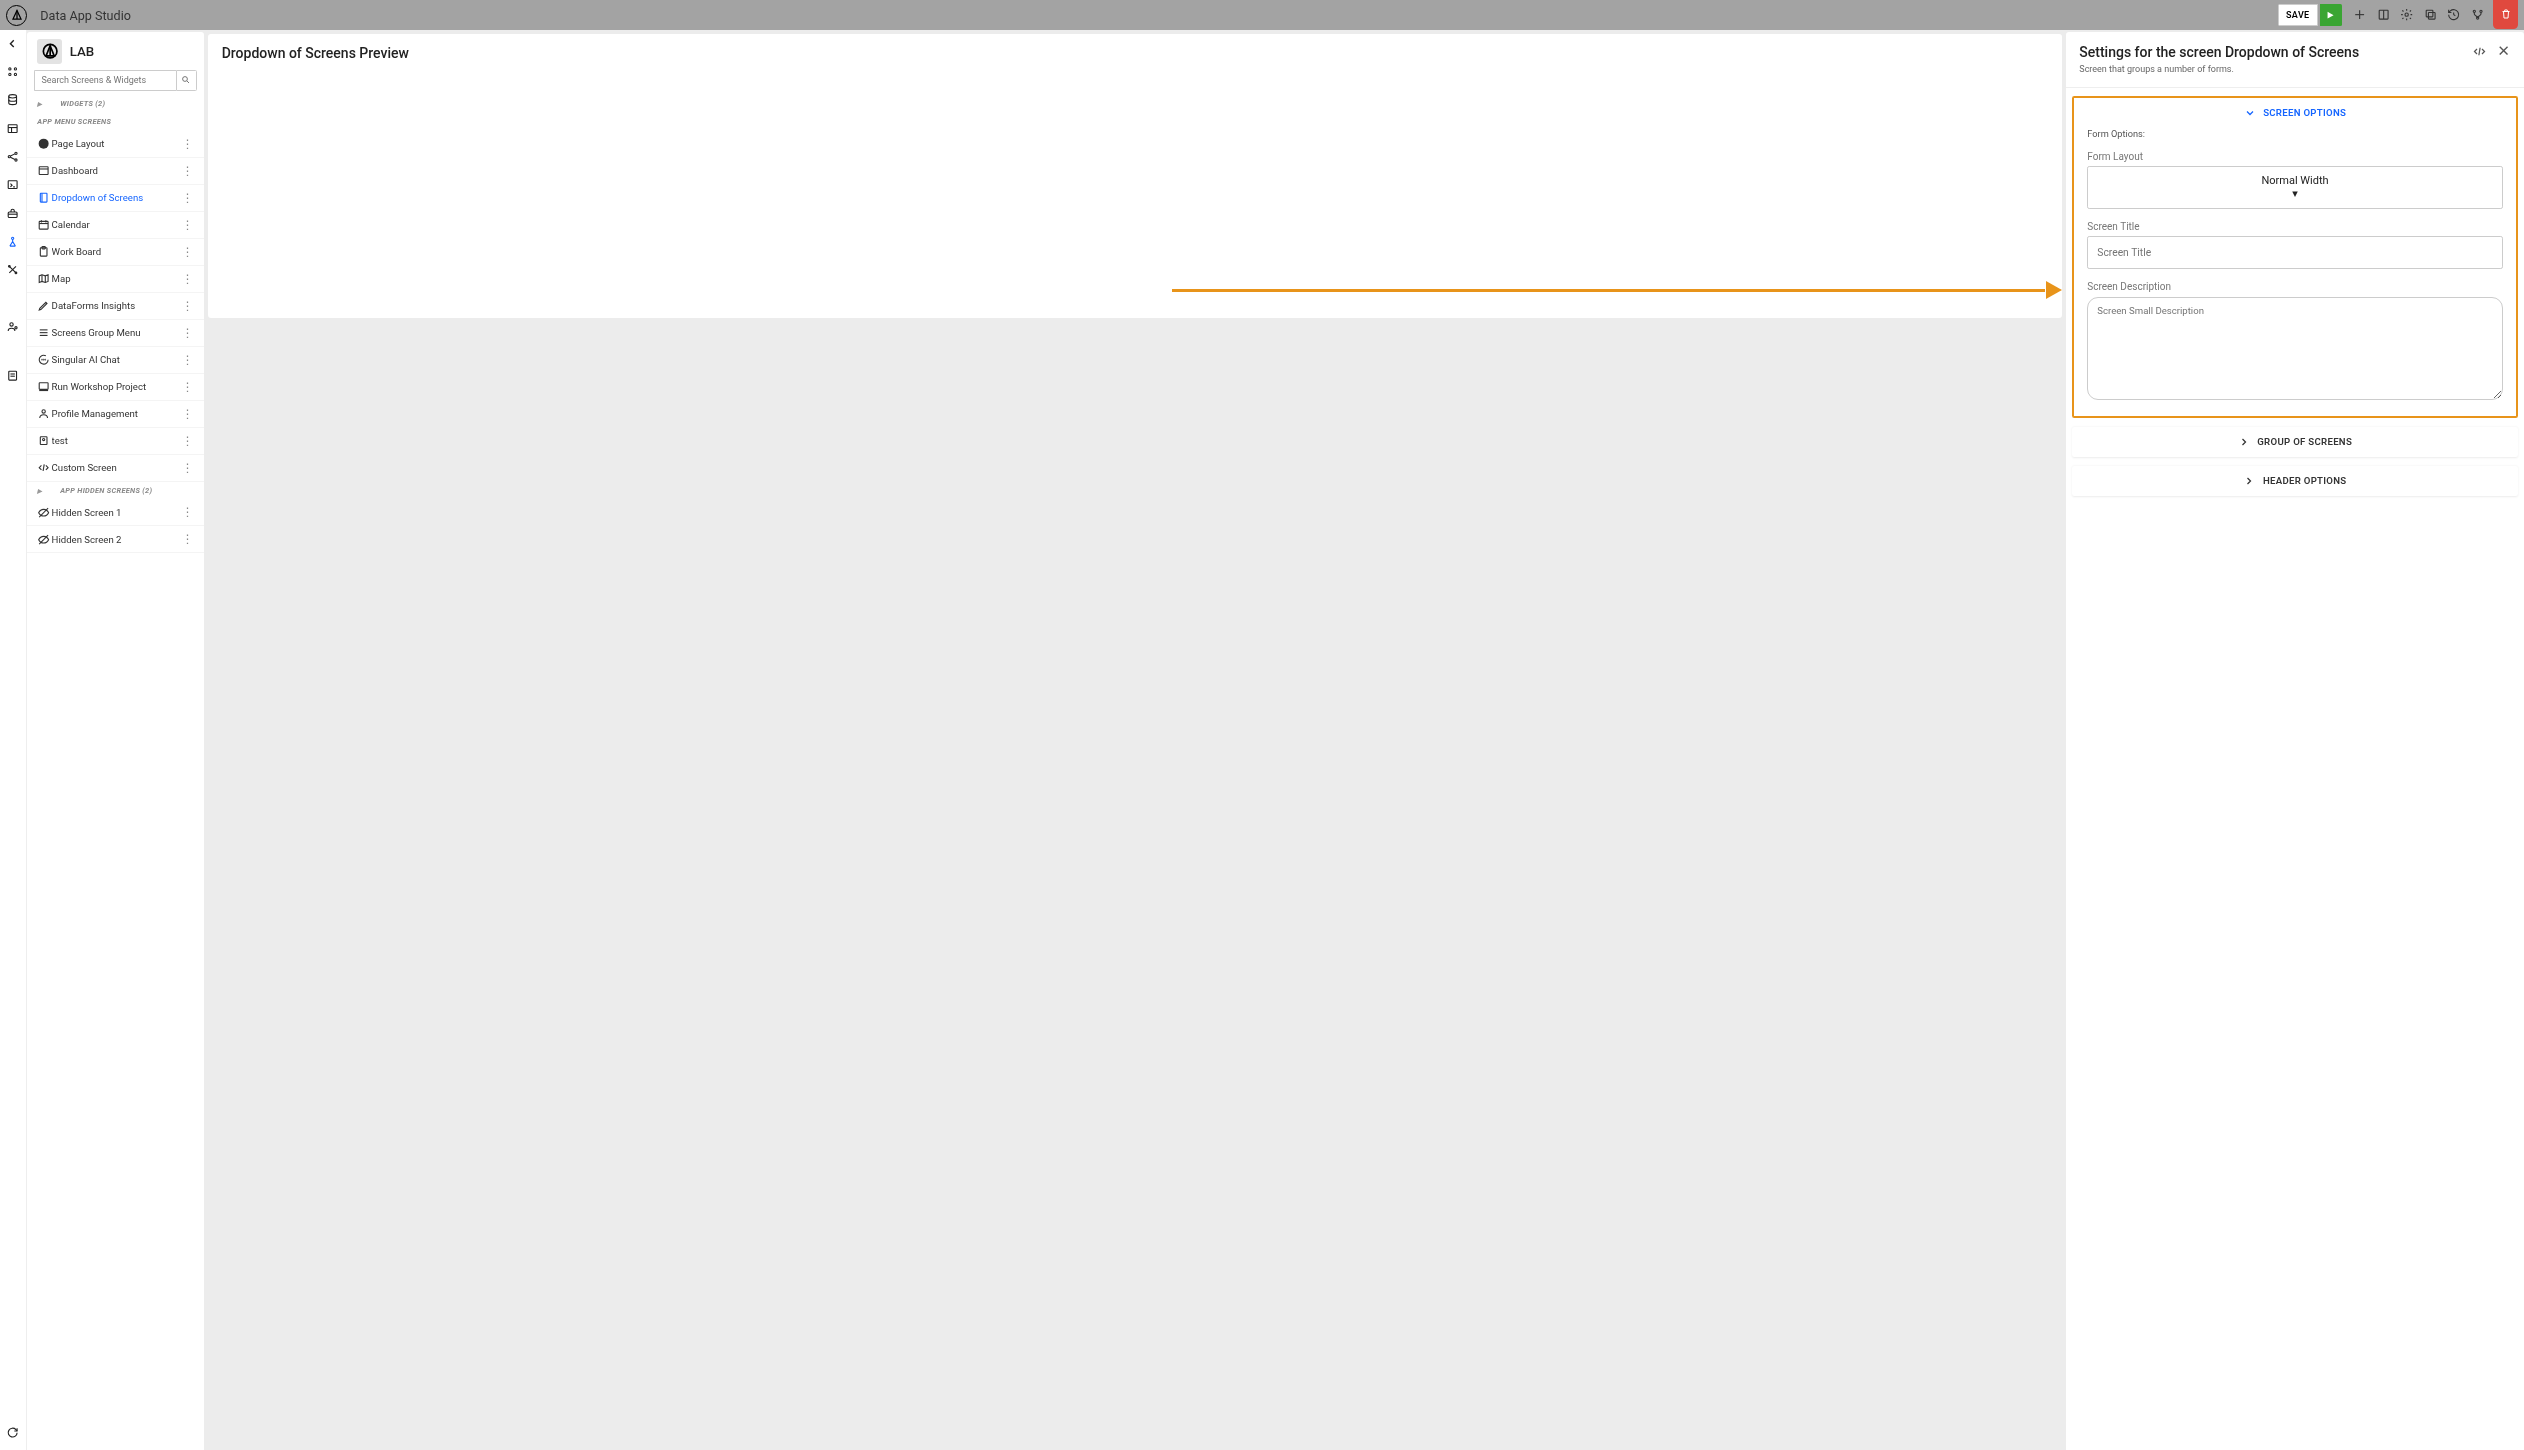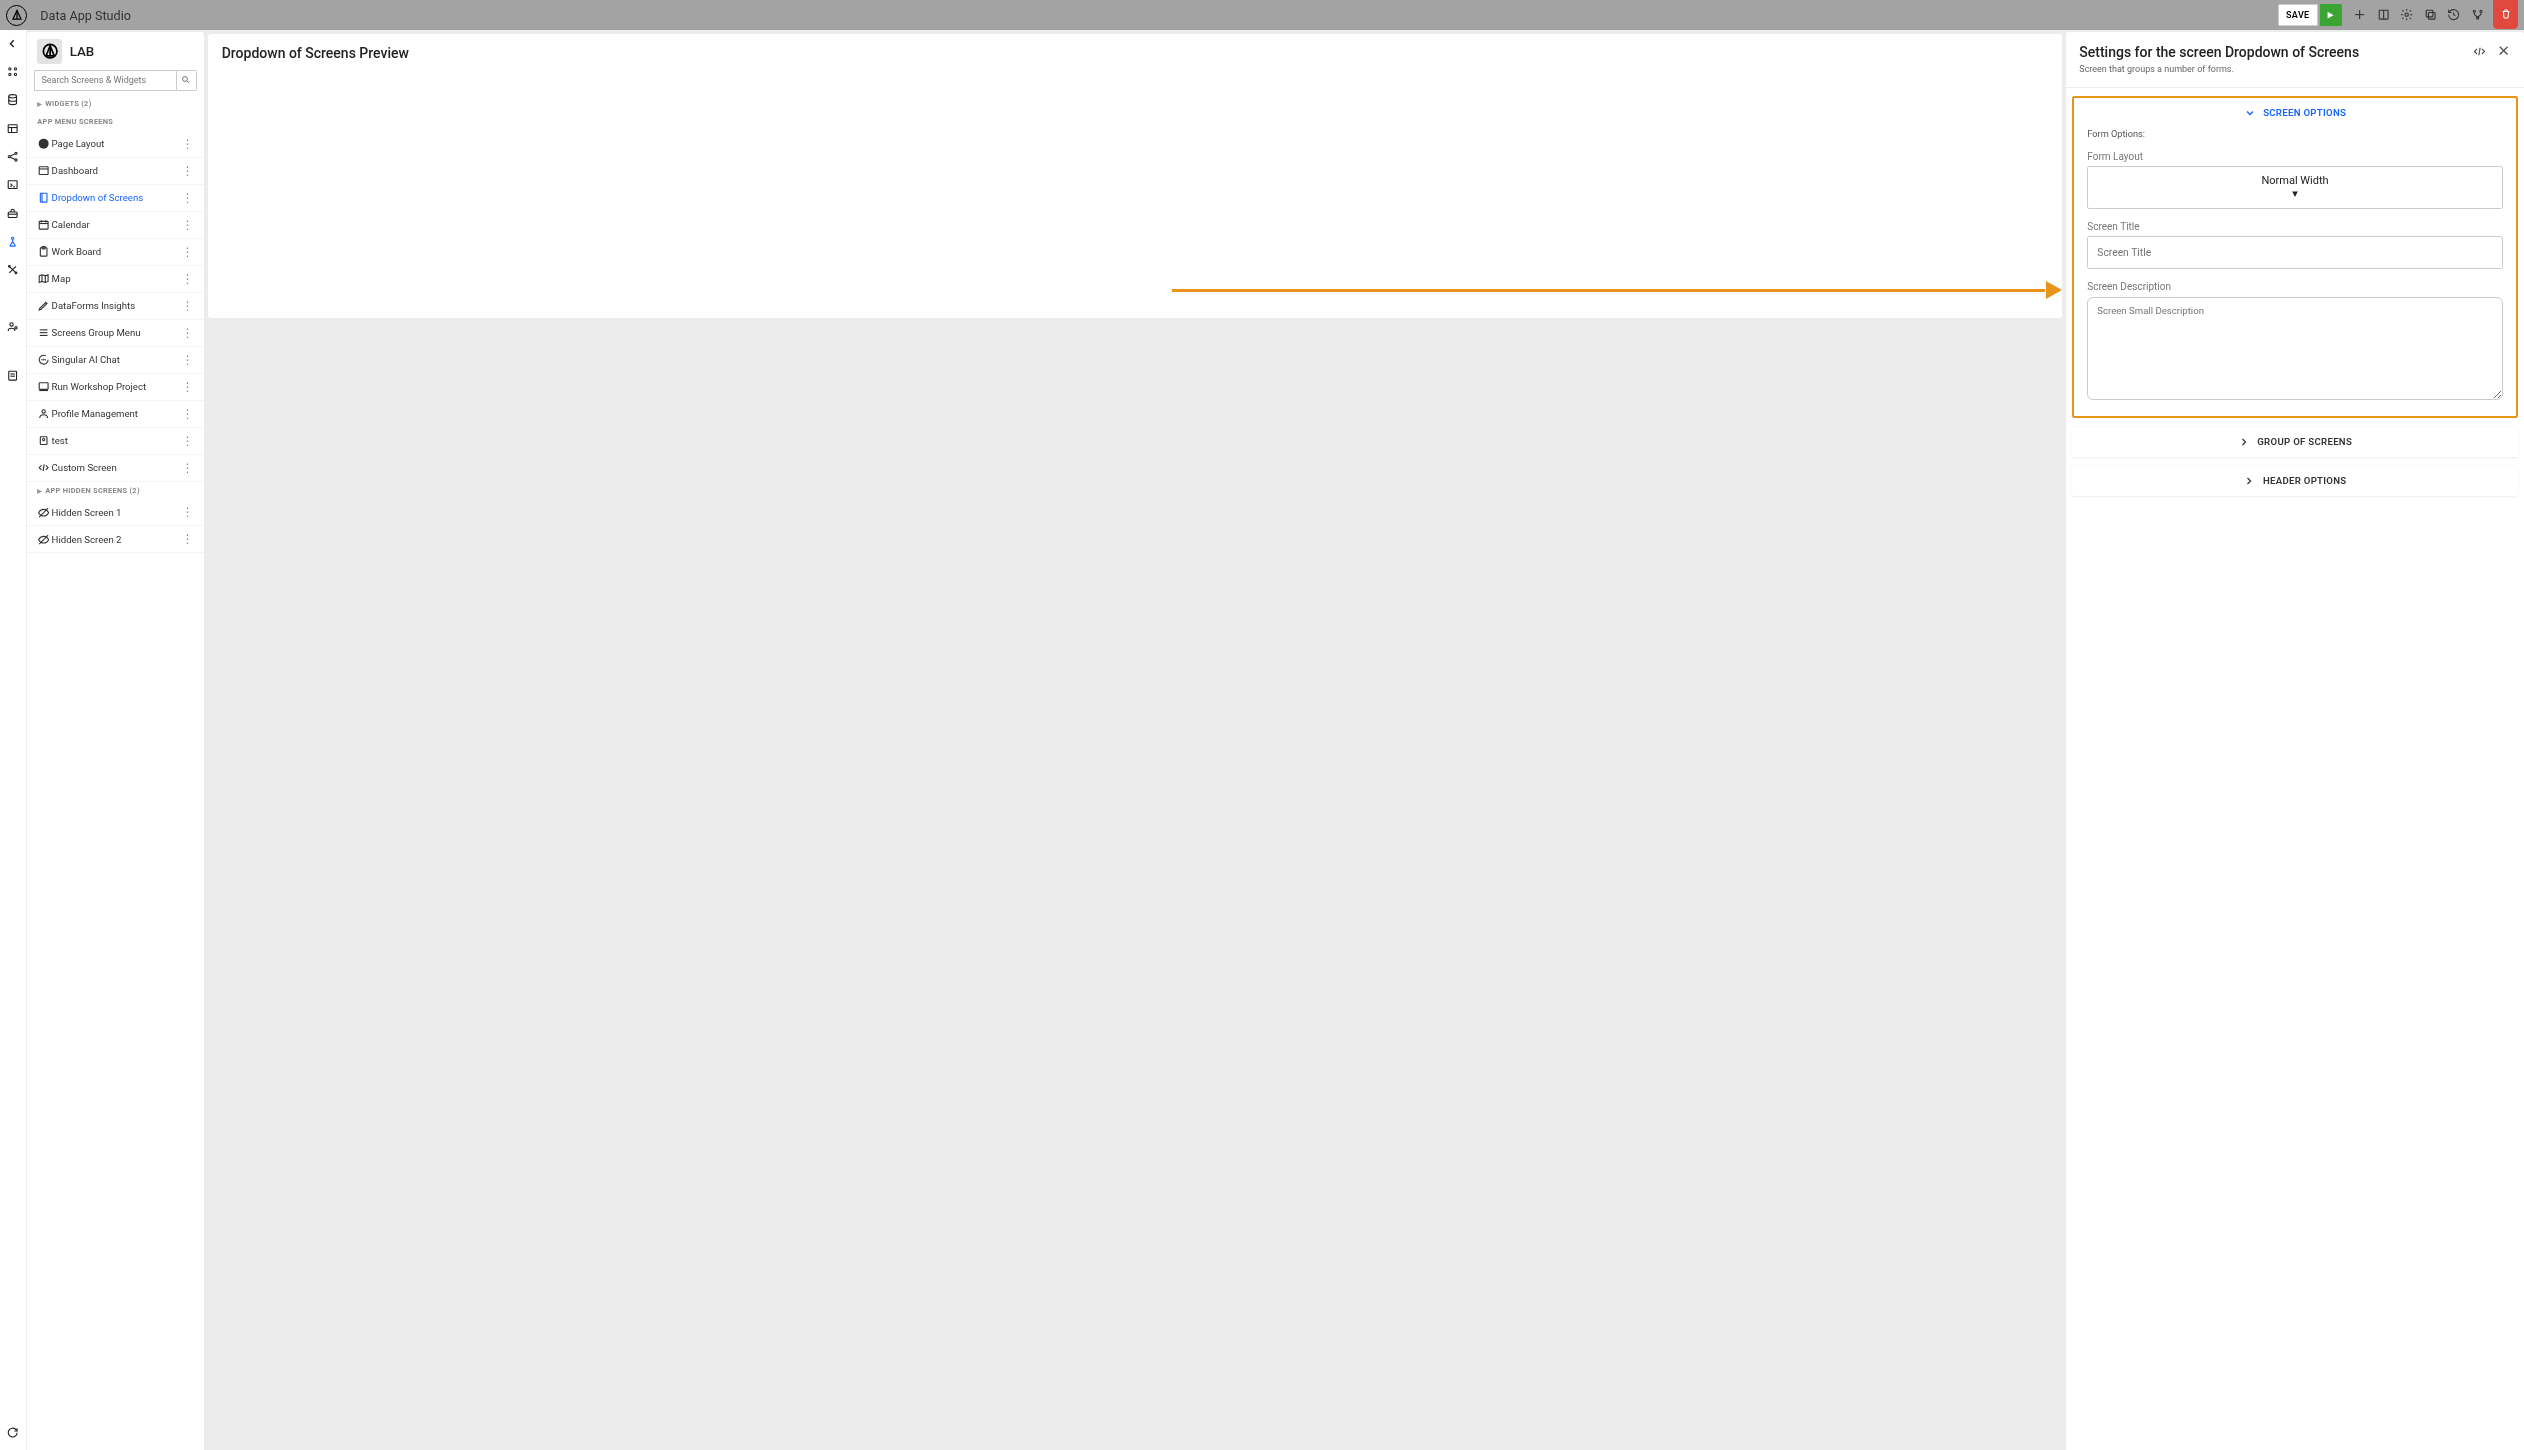--- a/index.html
+++ b/index.html
@@ -25,21 +25,21 @@
 .railbar .rail-icon svg { width: 13.3px; height: 13.3px; }
 .railbar .rail-spacer { flex: 1; }
 
 .sidebar { width: 177px; background: #fff; display: flex; flex-direction: column; border-radius: 3px 3px 0 0; margin-top: 1.5px; }
 .sidebar .sb-header { display: flex; align-items: center; gap: 7.4px; padding: 7.4px 10.3px 6px 10.3px; }
 .sidebar .sb-header .app-logo { width: 25px; height: 25px; background: #e3e3e3; border-radius: 3px; display: flex; align-items: center; justify-content: center; }
 .sidebar .sb-header .app-name { font-size: 13.3px; font-weight: 500; }
 .sidebar .search-wrap { padding: 0 7.4px 4.4px 7.4px; display: flex; }
 .sidebar .search-wrap input { flex: 1; border: 0.7px solid #ccc; border-right: none; padding: 4.4px 6px; font-size: 9px; border-radius: 1.5px 0 0 1.5px; outline: none; }
 .sidebar .search-wrap .search-btn { width: 21px; border: 0.7px solid #ccc; background: #fff; border-radius: 0 1.5px 1.5px 0; display: flex; align-items: center; justify-content: center; cursor: pointer; }
-.sidebar .section-head { font-size: 7.4px; font-weight: 700; letter-spacing: 0.3px; color: #888; padding: 4.4px 10.3px; display: flex; align-items: center; gap: 3px; cursor: pointer;}
+.sidebar .section-head { font-size: 7.4px; font-weight: 700; letter-spacing: 0.3px; color: #888; padding: 4.4px 10.3px; display: flex; align-items: center; gap: 18px; cursor: pointer; font-style: italic;}
 .sidebar .section-head .caret { font-size: 6px; color: #999;}
 .sidebar .item { display: flex; align-items: center; padding: 6px 7.4px 6px 10.3px; gap: 1px; cursor: pointer; border-bottom: 0.7px solid #f4f4f4; }
 .sidebar .item .item-icon { width: 13.3px; height: 13.3px; display: flex; align-items: center; justify-content: center; color: #333; flex-shrink: 0;}
 .sidebar .item .item-label { flex: 1; font-size: 9.6px; color: #333; white-space: nowrap; overflow: hidden; text-overflow: ellipsis;}
 .sidebar .item.active .item-icon, .sidebar .item.active .item-label { color: #1565ff; }
 .sidebar .item .kebab { color: #888; font-size: 12px; padding: 0 3px; cursor: pointer;}
 
 .main { flex: 1; background: #ececec; padding: 4.4px; display: flex; flex-direction: column; min-width: 0;}
 .preview-wrap { margin: 0 0 0 0; position: relative; }
 .preview-title { font-size: 14px; font-weight: 500; color: #222; background: #fff; padding: 10.3px 13.3px 6px 13.3px; border-radius: 3px 3px 0 0;}
@@ -63,21 +63,21 @@
 .settings .panel.highlight { border: 2.2px solid #e8941a; }
 .settings .panel .panel-head { display: flex; align-items: center; gap: 7.4px; padding: 9px 9px; cursor: pointer; font-size: 9.6px; font-weight: 600; letter-spacing: 0.3px; justify-content: center; }
 .settings .panel.highlight .panel-head { color: #1565ff; }
 .settings .panel.collapsed { box-shadow: 0 0.7px 2.2px rgba(0,0,0,0.08); }
 .settings .panel.collapsed .panel-head { color: #333; }
 .settings .panel .panel-body { padding: 0 13.3px 13.3px 13.3px; }
 .settings .form-label-strong { font-size: 9.2px; color: #555; margin-bottom: 3px; }
 .settings .field-label { font-size: 10px; color: #777; margin-top: 12px; margin-bottom: 4.4px; }
 .settings .select-field { width: 100%; border: 0.7px solid #ccc; border-radius: 2.2px; padding: 7.4px 9px; font-size: 11px; display: flex; justify-content: center; align-items: center; cursor: pointer; background: #fff; flex-direction: column;}
 .settings .text-field { width: 100%; border: 0.7px solid #ccc; border-radius: 2.2px; padding: 9px 9px; font-size: 10.3px; outline: none; }
-.settings .textarea-field { width: 100%; border: 0.7px solid #ccc; border-radius: 6px; padding: 7.4px 9px; font-size: 9.6px; min-height: 103px; resize: vertical; outline: none; font-family: inherit;}
+.settings .textarea-field { width: 100%; border: 0.7px solid #ccc; border-radius: 11px; padding: 7.4px 9px; font-size: 9.6px; min-height: 103px; resize: vertical; outline: none; font-family: inherit;}
 svg { display: block; }
 </style>
 </head>
 <body>
 
 <div class="app">
 
   <div class="topbar">
     <div class="logo">
       <svg viewBox="0 0 24 24" fill="none" stroke="#000" stroke-width="2.5">

